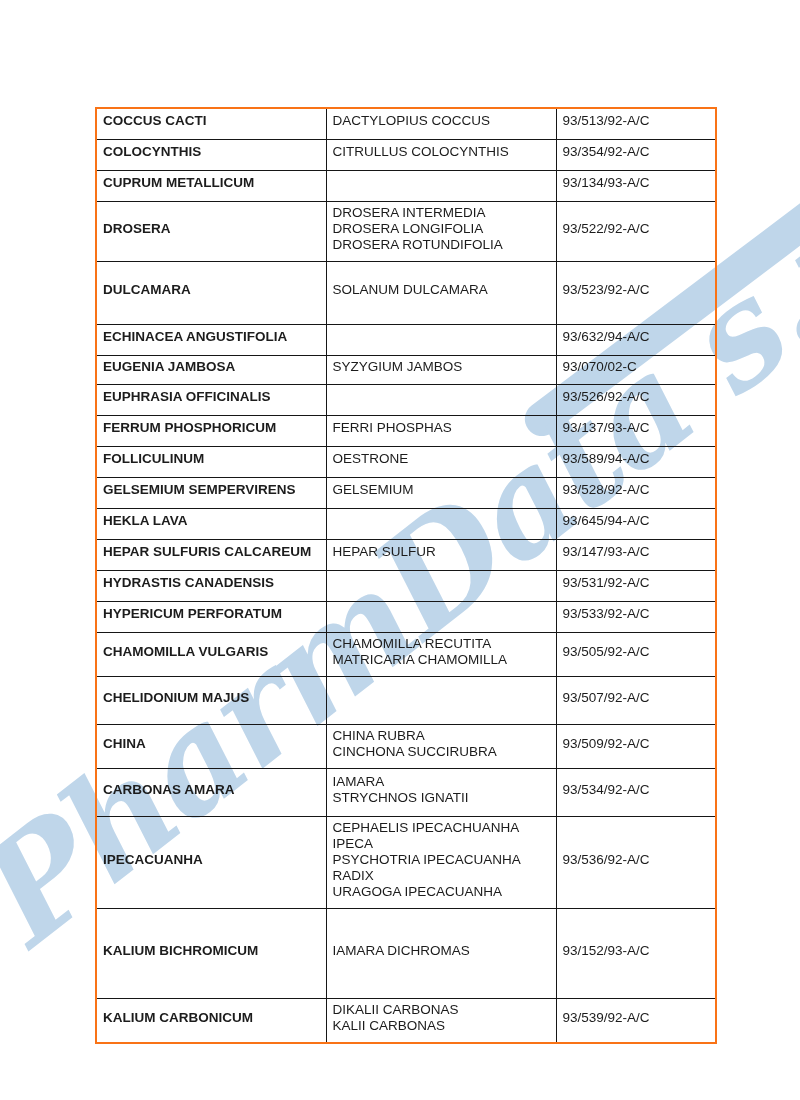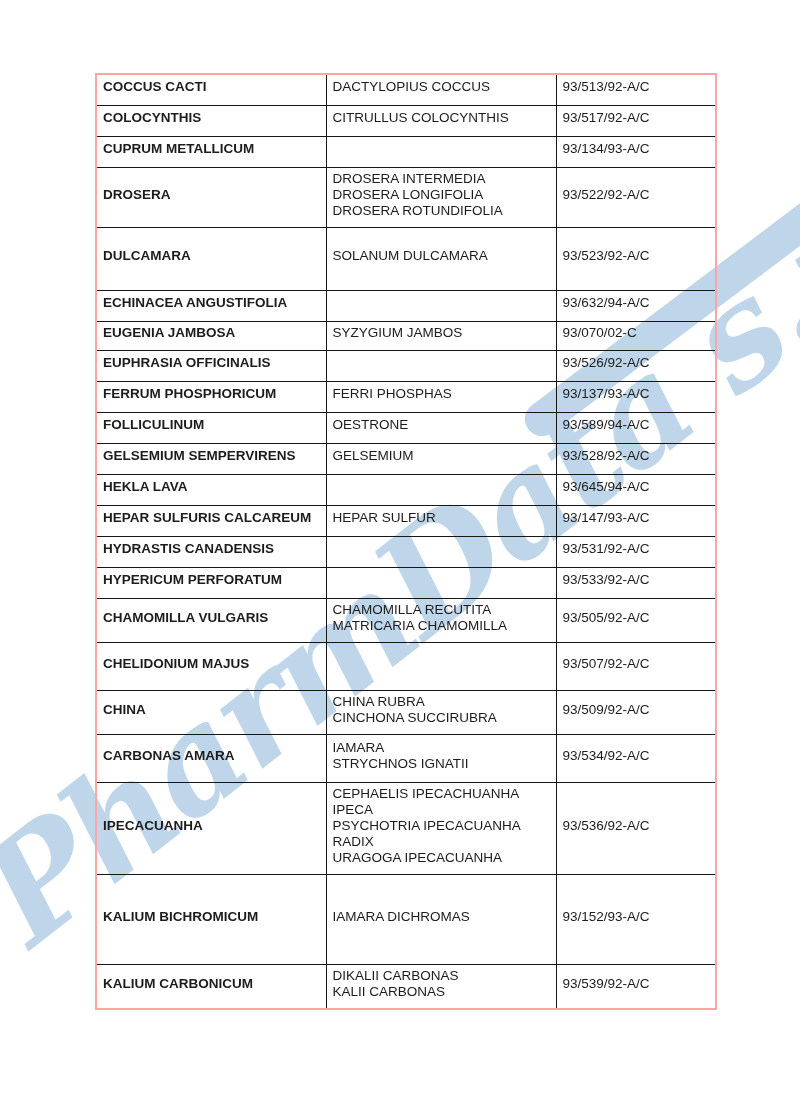--- a/index.html
+++ b/index.html
@@ -49,27 +49,27 @@
     height: 34px;
     border-radius: 17px;
     background: #c8daee;
     transform: rotate(-37deg);
   }
 
   
   table.substances {
     position: absolute;
     left: 95px;
-    top: 73px;
+    top: 107px;
     width: 620px;
     z-index: 1;
     border-collapse: collapse;
     table-layout: fixed;
     background: transparent;
-    border: 2px solid #fca5a5;
+    border: 2px solid #f97316;
   }
   col.c1 { width: 230px; }
   col.c2 { width: 230px; }
   col.c3 { width: 160px; }
 
   table.substances td {
     border: 1.5px solid #161616;
     vertical-align: middle;
     padding: 3px 6px 8px 6px;
     font-size: 13.5px;
@@ -109,21 +109,21 @@
       </colgroup>
     <tbody>
         <tr>
       <td class="name">COCCUS CACTI</td>
       <td class="syn">DACTYLOPIUS COCCUS</td>
       <td class="code">93/513/92-A/C</td>
     </tr>
         <tr>
       <td class="name">COLOCYNTHIS</td>
       <td class="syn">CITRULLUS COLOCYNTHIS</td>
-      <td class="code">93/517/92-A/C</td>
+      <td class="code">93/354/92-A/C</td>
     </tr>
         <tr>
       <td class="name">CUPRUM METALLICUM</td>
       <td class="syn"></td>
       <td class="code">93/134/93-A/C</td>
     </tr>
         <tr>
       <td class="name">DROSERA</td>
       <td class="syn">DROSERA INTERMEDIA
 DROSERA LONGIFOLIA

